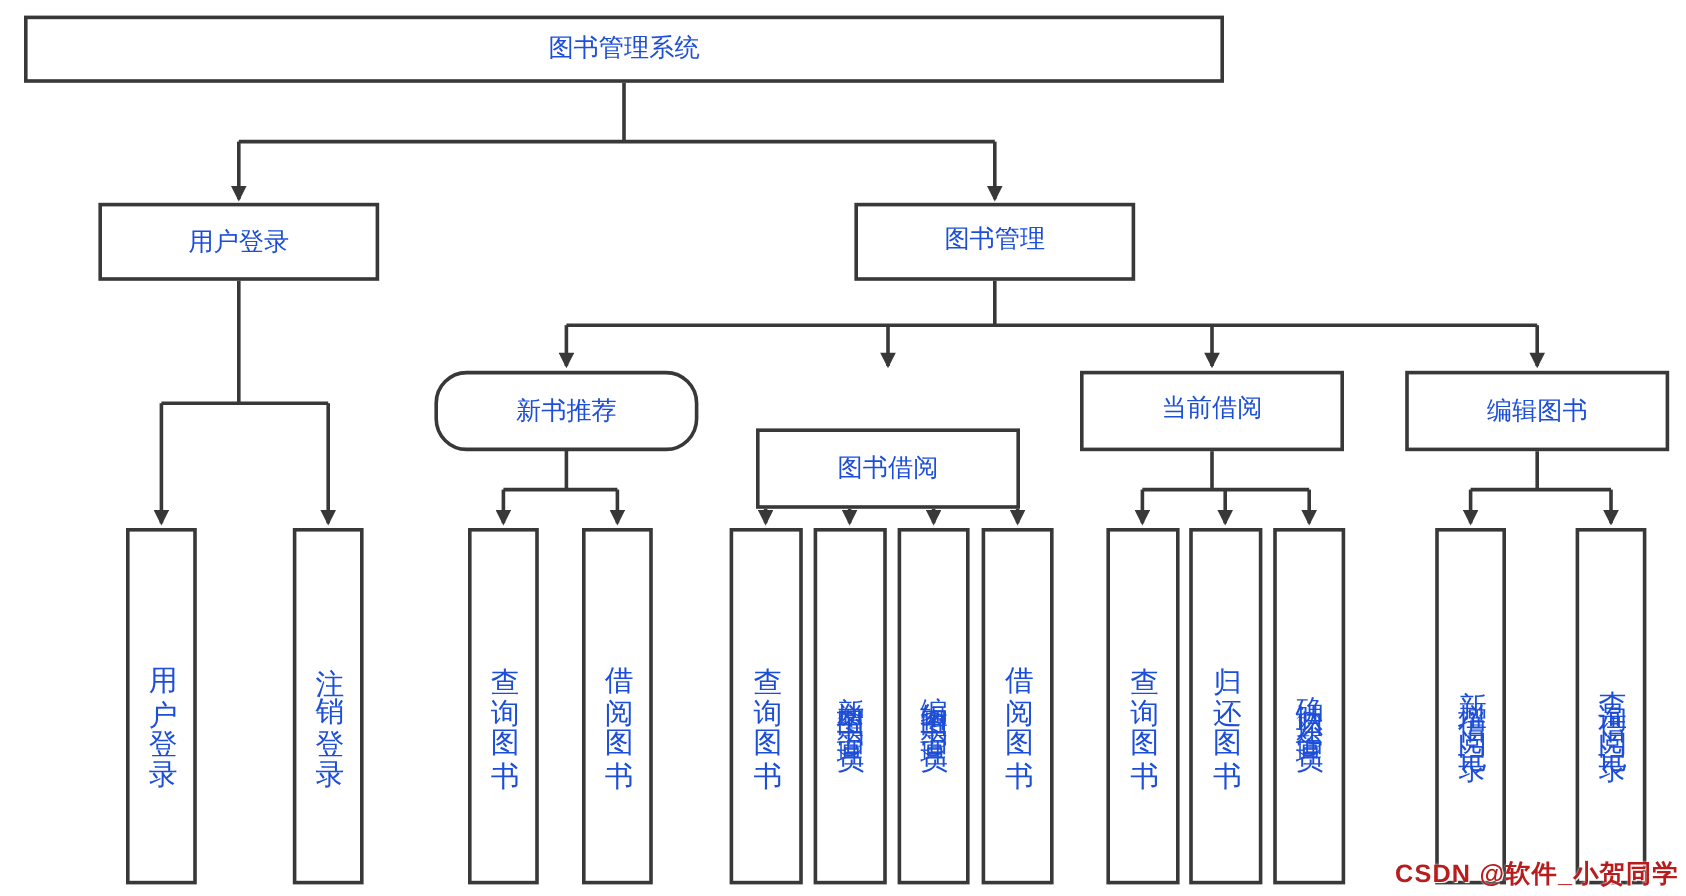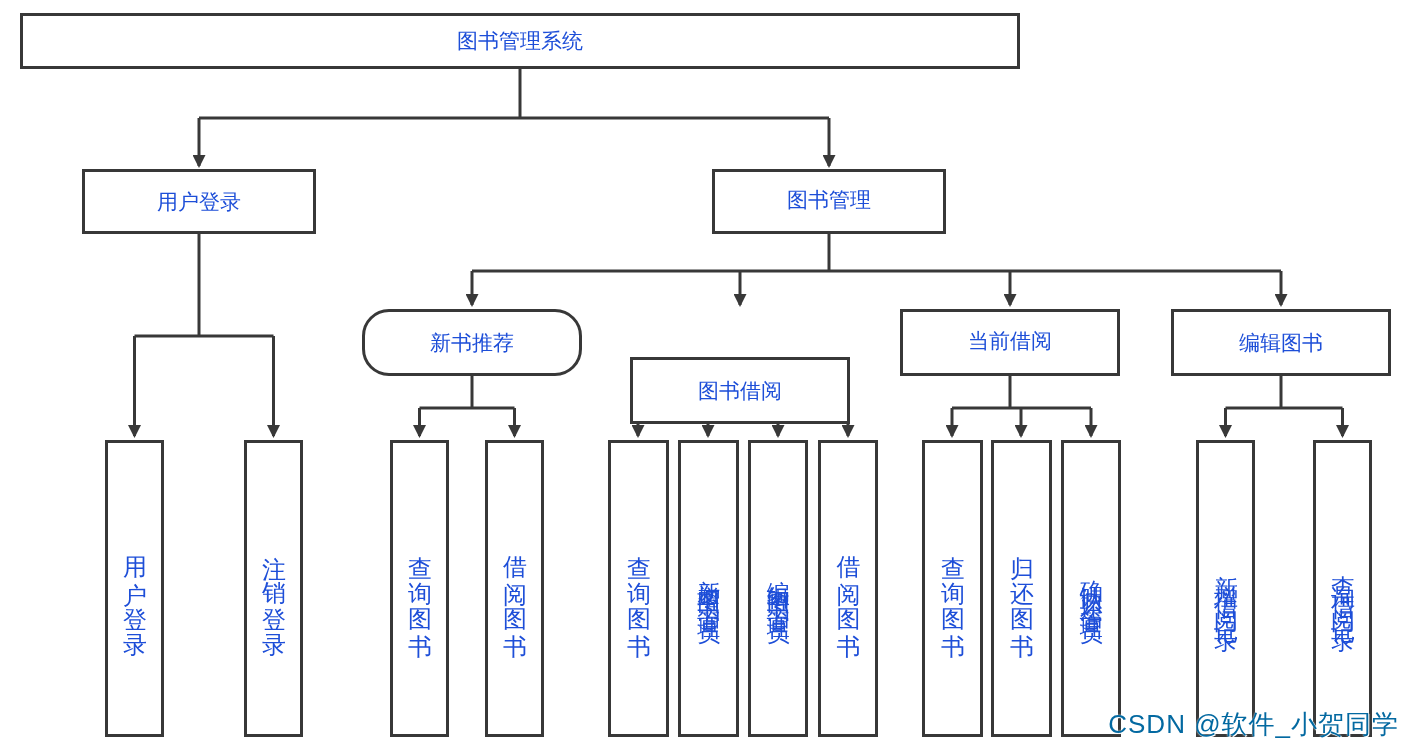--- a/index.html
+++ b/index.html
@@ -26,25 +26,26 @@
   .vbox {
     writing-mode:vertical-rl;
     font-size:24px;
     letter-spacing:26px;
   }
   .vbox.medium { letter-spacing:11px; }
   .vbox.dense  { letter-spacing:6px; font-size:23px; }
   .watermark {
     position:absolute;
     right:6px; bottom:5px;
-    font-size:26px;
-    color:#0369a1;
+    font-size:21px;
+    color:#b91c1c;
     text-shadow:0 0 2px #ffffff, 1px 1px 0 #ffffff;
     letter-spacing:1px;
     white-space:nowrap;
+    font-weight:bold;
   }
 </style>
 </head>
 <body>
 
 <div id="canvas">
 
   <svg class="connectors" viewBox="0 0 1405 747" xmlns="http://www.w3.org/2000/svg">
     <defs>
       <marker id="arrow" viewBox="0 0 10 10" refX="8.5" refY="5" markerWidth="24" markerHeight="13" orient="auto" markerUnits="userSpaceOnUse">

